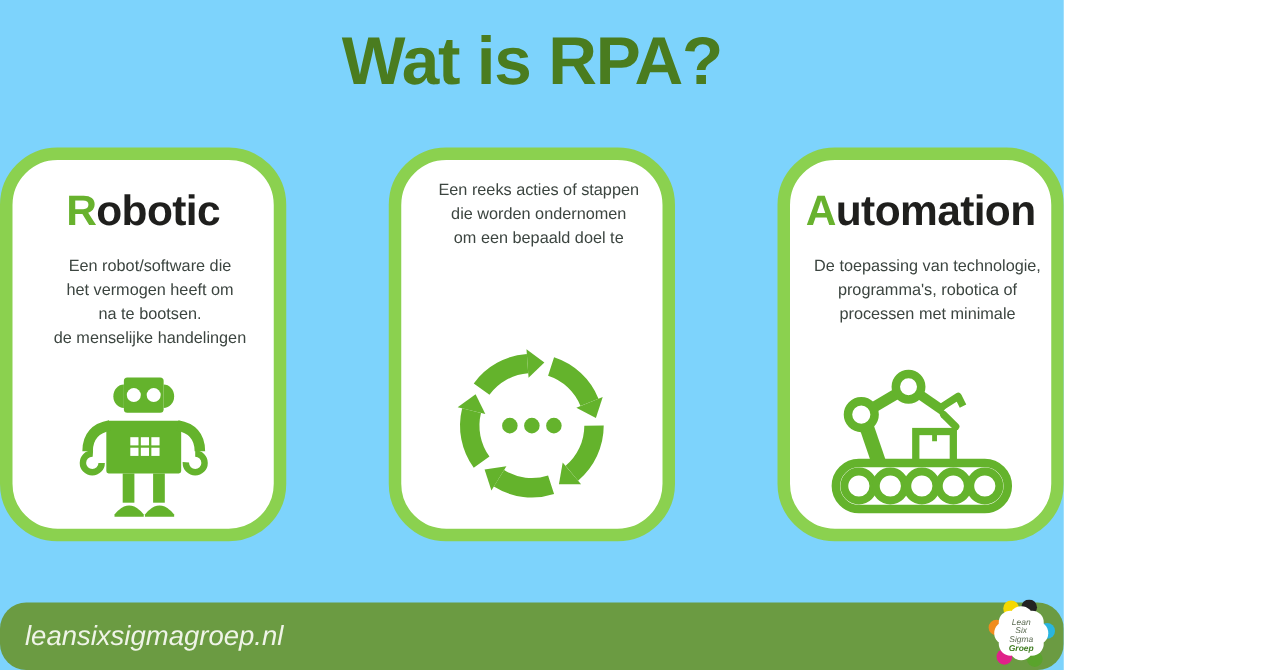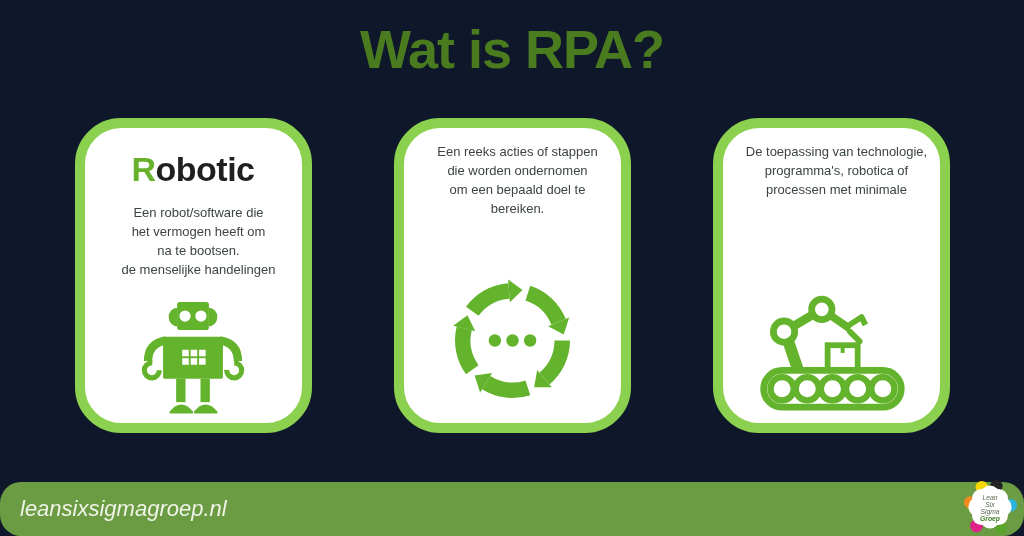--- a/index.html
+++ b/index.html
@@ -1,18 +1,18 @@
 <!DOCTYPE html>
 <html><head>
 <meta charset="utf-8">
 <style>
   * { margin:0; padding:0; box-sizing:border-box; }
   html,body { background:#fff; }
   .stage {
-    position:relative; width:1024px; height:536px; background:#0f172a;
+    position:relative; width:851px; height:536px; background:#7dd3fc;
     overflow:hidden; font-family:"Liberation Sans", sans-serif;
   }
   .title {
     position:absolute; top:18px; left:0; width:100%;
     text-align:center; font-size:54px; font-weight:bold; color:#4a7c1f;
     letter-spacing:-1px;
   }
   .cards {
     position:absolute; top:118px; left:0; width:100%;
     display:flex; justify-content:center; gap:82px;
@@ -104,21 +104,20 @@
           </g>
         </svg>
       </div>
     </div>
 
     <div class="card">
       <div class="desc">
         <div>Een reeks acties of stappen</div>
         <div>die worden ondernomen</div>
         <div>om een bepaald doel te</div>
-        <div>bereiken.</div>
       </div>
       <div class="icon-wrap cycle">
         <svg width="145" height="145" viewBox="0 0 140 140">
           <g fill="#64b32c">
             <g>
               <path d="M118,70 A48,48 0 0 1 100.86,106.77" fill="none" stroke="#64b32c" stroke-width="15"></path>
               <polygon points="90.9,115.2 108.0,115.2 93.8,98.4"></polygon>
             </g>
             <g transform="rotate(72 70 70)">
               <path d="M118,70 A48,48 0 0 1 100.86,106.77" fill="none" stroke="#64b32c" stroke-width="15"></path>
@@ -138,20 +137,21 @@
             </g>
             <circle cx="53" cy="70" r="6"></circle>
             <circle cx="70" cy="70" r="6"></circle>
             <circle cx="87" cy="70" r="6"></circle>
           </g>
         </svg>
       </div>
     </div>
 
     <div class="card">
+      <h2><span class="first">A</span><span>utomation</span></h2>
       <div class="desc">
         <div>De toepassing van technologie,</div>
         <div>programma's, robotica of</div>
         <div>processen met minimale</div>
       </div>
       <div class="icon-wrap arm">
         <svg width="155" height="126" viewBox="0 0 160 130">
 
           <line x1="34" y1="50" x2="47" y2="88" stroke="#64b32c" stroke-width="12"></line>
           <line x1="31" y1="44" x2="70" y2="21" stroke="#64b32c" stroke-width="9"></line>

